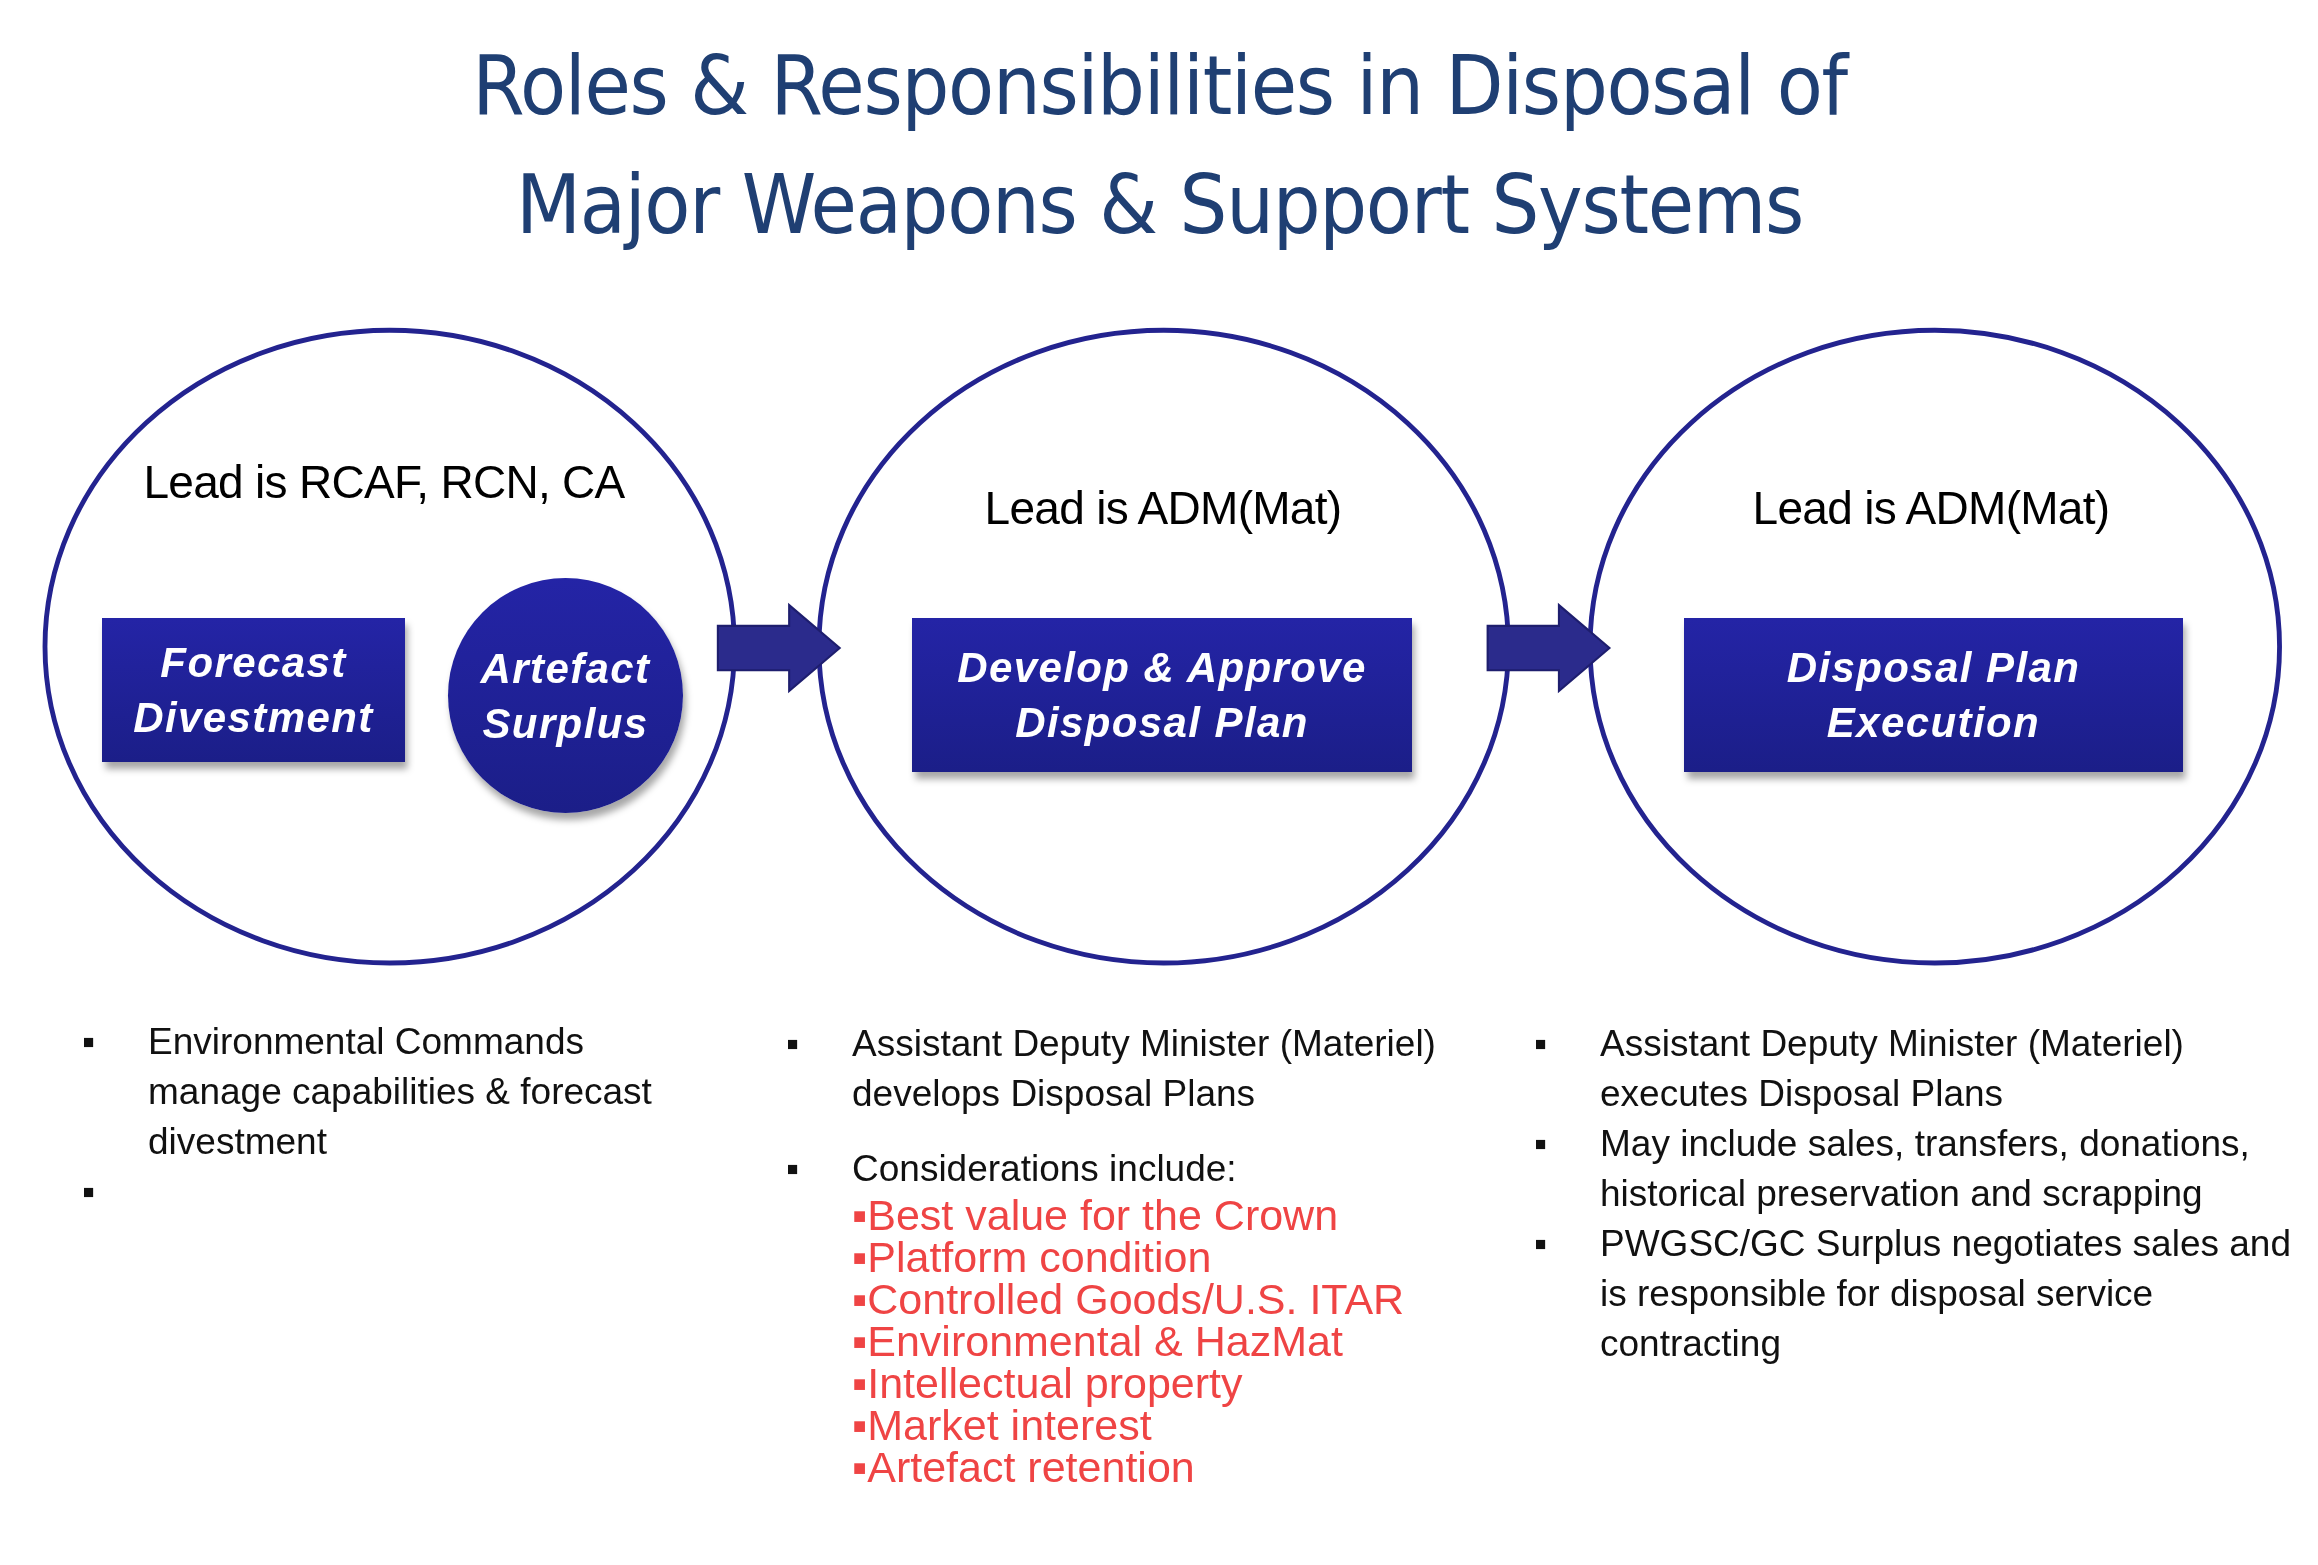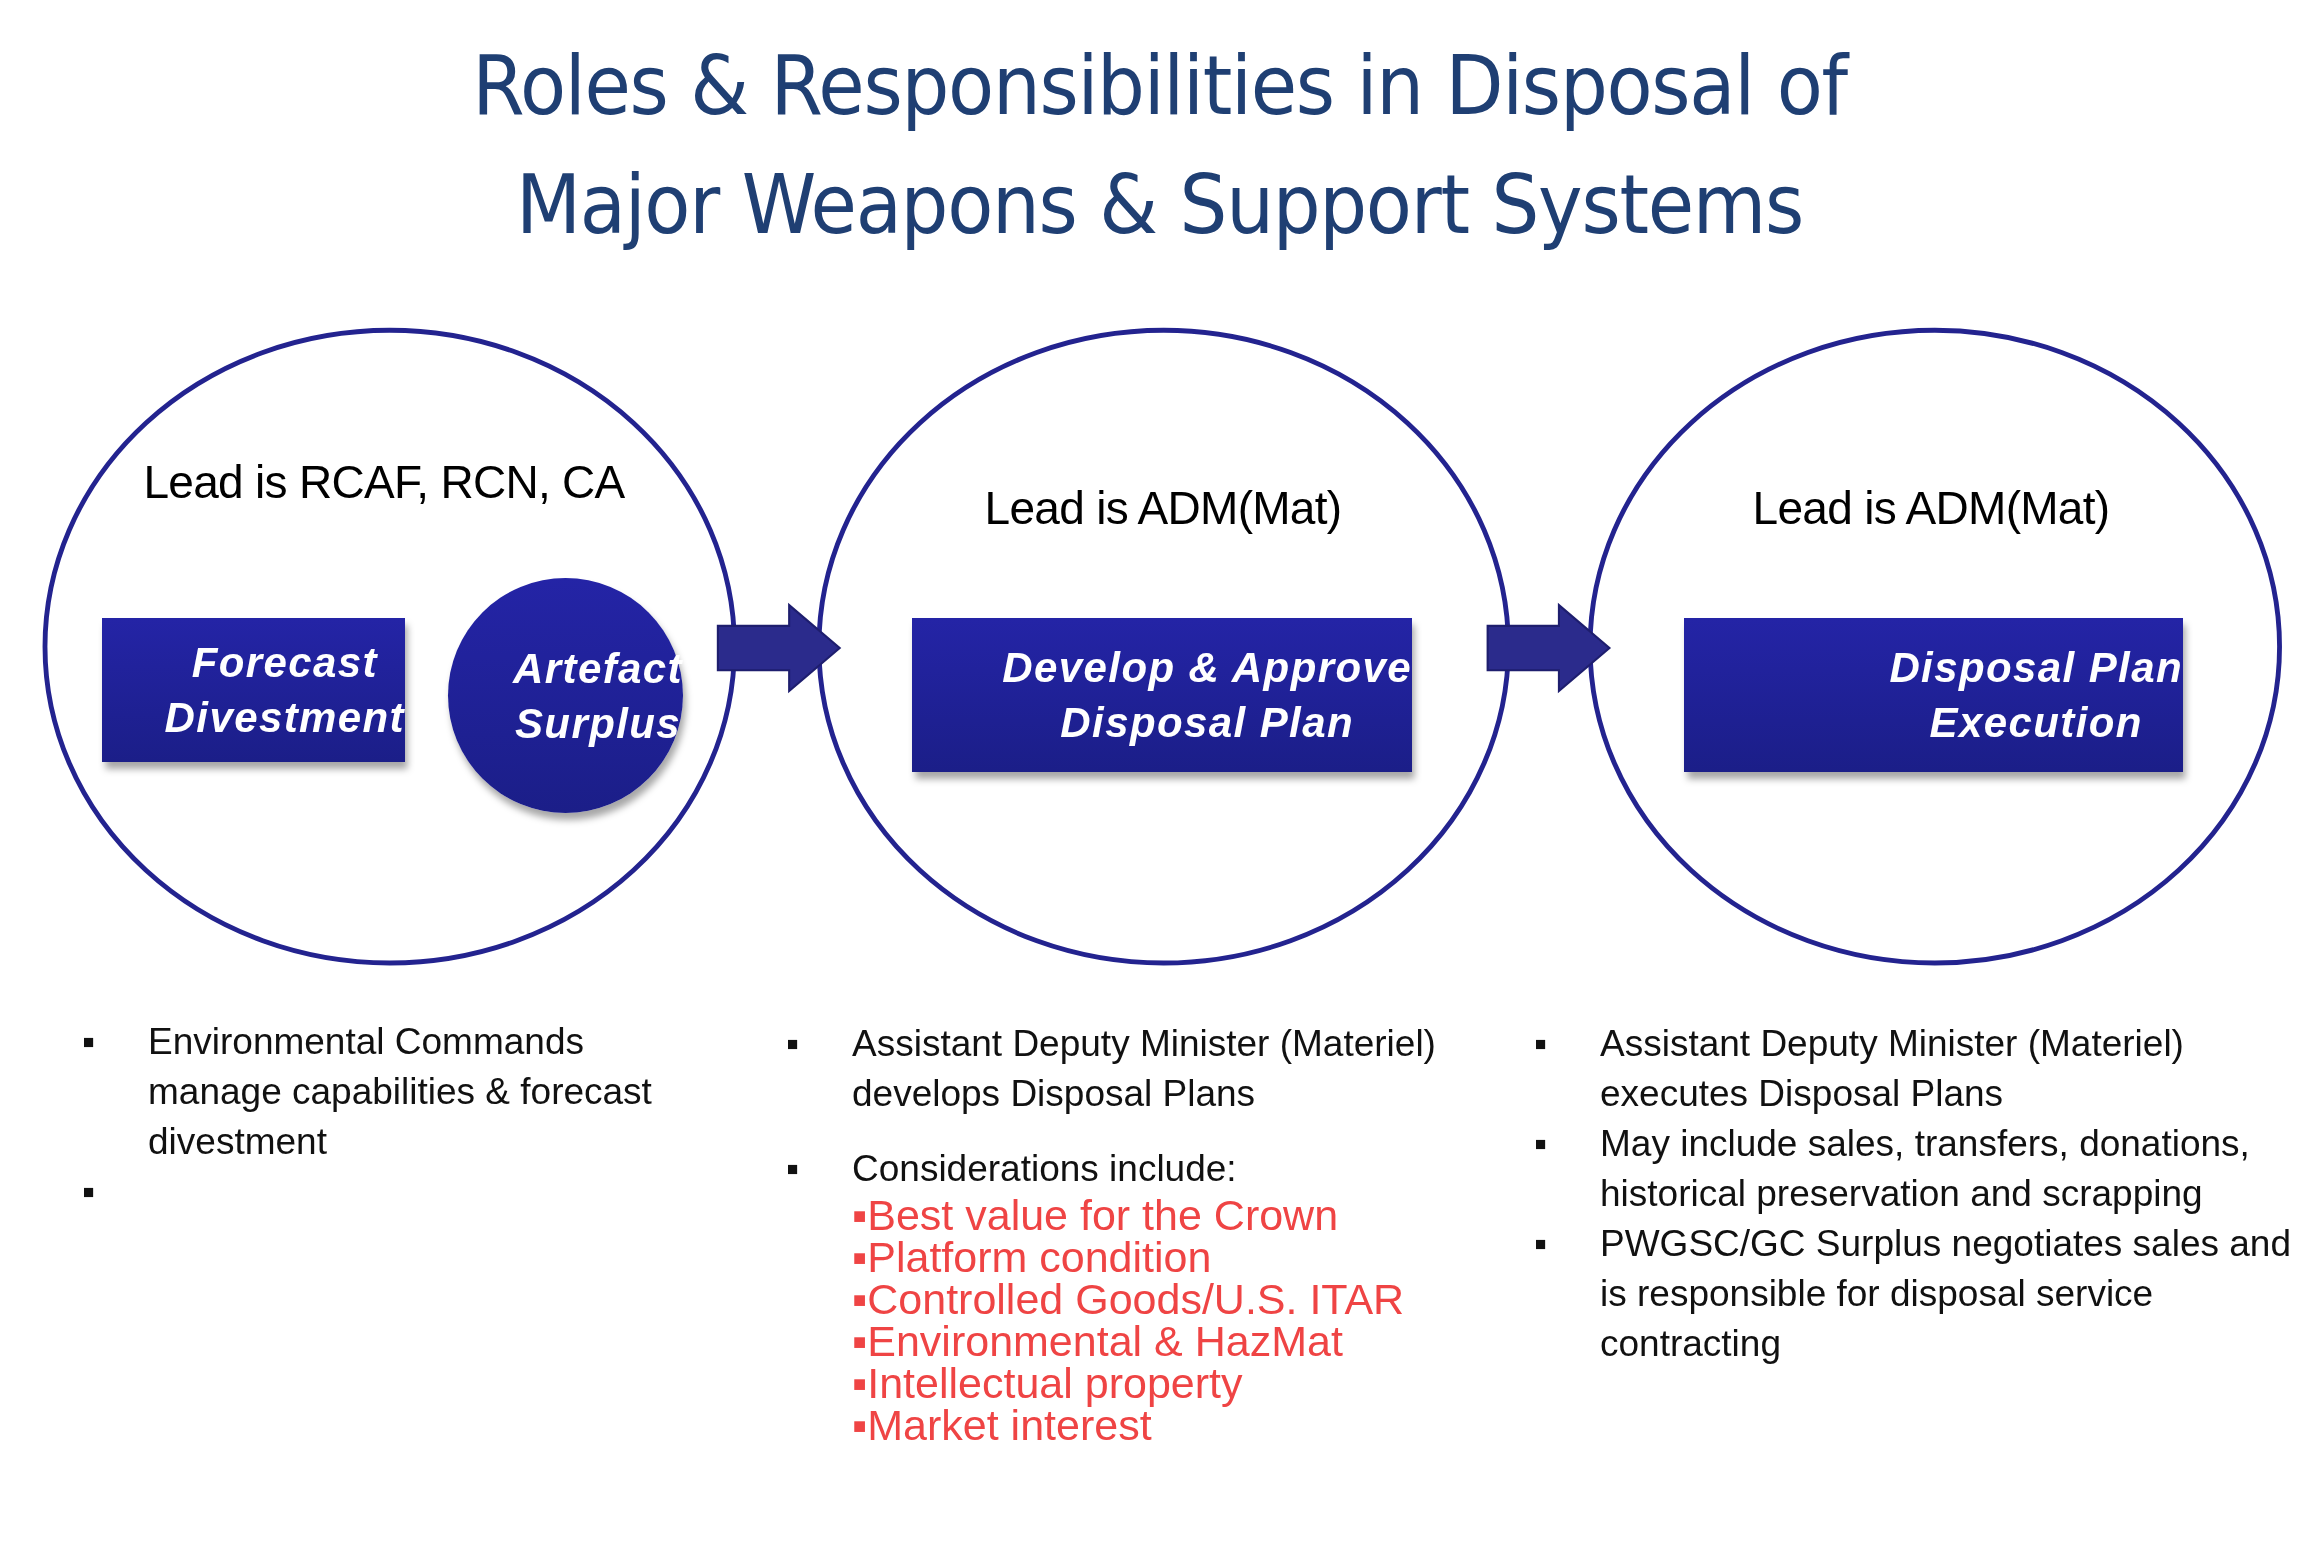--- a/index.html
+++ b/index.html
@@ -2,21 +2,21 @@
 <html style="font-size:11px"><head>
 <meta charset="utf-8">
 <style>
   html, body { margin:0; padding:0; background:#ffffff; }
   body { width:2319px; height:1566px; position:relative; overflow:hidden; font-family:"Liberation Sans", sans-serif; }
   .title { position:absolute; left:0; width:2319px; text-align:center; color:#1f3f73; font-family:"DejaVu Sans", sans-serif; font-size:82px; font-weight:normal; letter-spacing:-1.4px; line-height:1; transform:scaleX(0.92); transform-origin:center; }
   #title1 { top:45px; }
   #title2 { top:164px; }
   svg.diagram { position:absolute; left:0; top:0; }
   .lead { position:absolute; font-size:46px; color:#000; text-align:center; width:692px; letter-spacing:-0.7px; }
-  .box { position:absolute; display:flex; align-items:center; justify-content:flex-end; text-align:center; color:#fff; font-weight:bold; font-style:italic; font-size:42px; line-height:55px; letter-spacing:1.4px;
+  .box { position:absolute; display:flex; align-items:center; justify-content:center; text-align:center; color:#fff; font-weight:bold; font-style:italic; font-size:42px; line-height:55px; letter-spacing:1.4px;
          background:linear-gradient(#2424a6, #1b1e88); box-shadow:2.8px 7px 7px rgba(0,0,0,0.35); }
   .roundbox { border-radius:50%; }
   .bullets { position:absolute; font-size:37px; color:#111; line-height:50px; }
   .bullets .item { position:relative; padding-left:66px; }
   .bullets .item .dot { position:absolute; left:0; top:0; }
   .bullets .item.gap { margin-top:25px; }
   .sub { font-size:43px; line-height:42px; padding-left:66px; color:#ef4444; }
 </style>
 </head>
 <body>
@@ -73,20 +73,21 @@
     <span class="dot">▪</span>
     <span>Considerations include:</span>
   </div>
   <div>
     <div class="sub"><span>▪</span><span>Best value for the Crown</span></div>
     <div class="sub"><span>▪</span><span>Platform condition</span></div>
     <div class="sub"><span>▪</span><span>Controlled Goods/U.S. ITAR</span></div>
     <div class="sub"><span>▪</span><span>Environmental &amp; HazMat</span></div>
     <div class="sub"><span>▪</span><span>Intellectual property</span></div>
     <div class="sub"><span>▪</span><span>Market interest</span></div>
+    <div class="sub"><span>▪</span><span>Artefact retention</span></div>
   </div>
 </div>
 
 <div class="bullets" style="left:1534px; top:1019px; width:761px;">
   <div class="item">
     <span class="dot">▪</span>
     <span>Assistant Deputy Minister (Materiel) executes Disposal Plans</span>
   </div>
   <div class="item">
     <span class="dot">▪</span>

